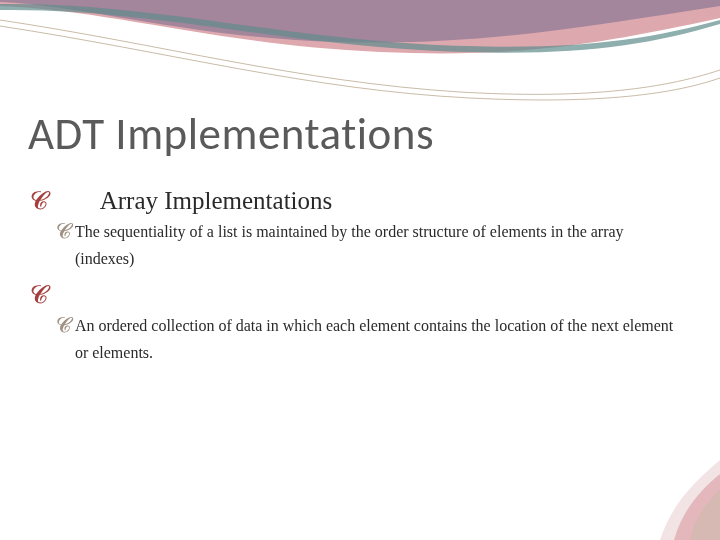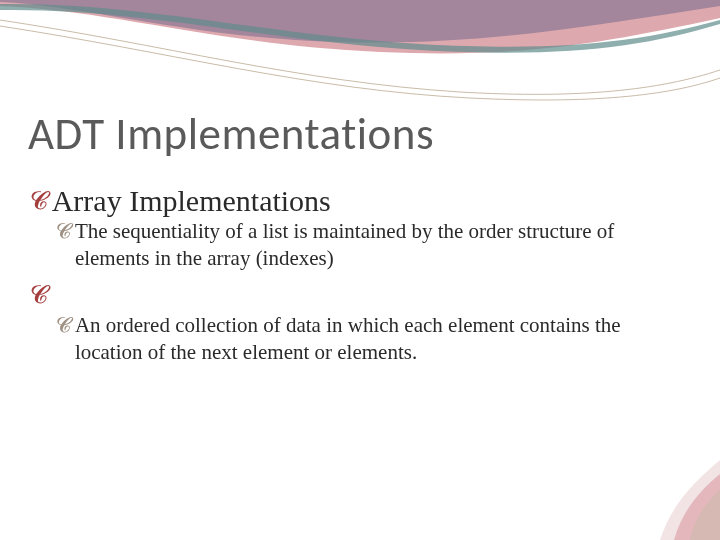--- a/index.html
+++ b/index.html
@@ -46,40 +46,41 @@
     align-items: flex-start;
     gap: 4px;
   }
   .lvl1-bullet {
     color: #a43f3e;
     font-size: 25px;
     line-height: 30px;
     font-family: Georgia, serif;
   }
   .lvl1-text {
-    font-size: 30px;
+    font-size: 25px;
     line-height: 30px;
     color: #2a2a2a;
+    margin-left: 48px;
   }
   .lvl2 {
     margin-left: 26px;
     margin-top: 2px;
     margin-bottom: 8px;
     display: flex;
     align-items: flex-start;
     gap: 4px;
   }
   .lvl2-bullet {
     color: #9f9183;
     font-size: 21px;
     line-height: 27px;
     font-family: Georgia, serif;
   }
   .lvl2-text {
-    font-size: 21px;
+    font-size: 16px;
     line-height: 27px;
     color: #2a2a2a;
   }
   .corner-decor {
     position: absolute;
     right: 0;
     bottom: 0;
     width: 120px;
     height: 120px;
   }

